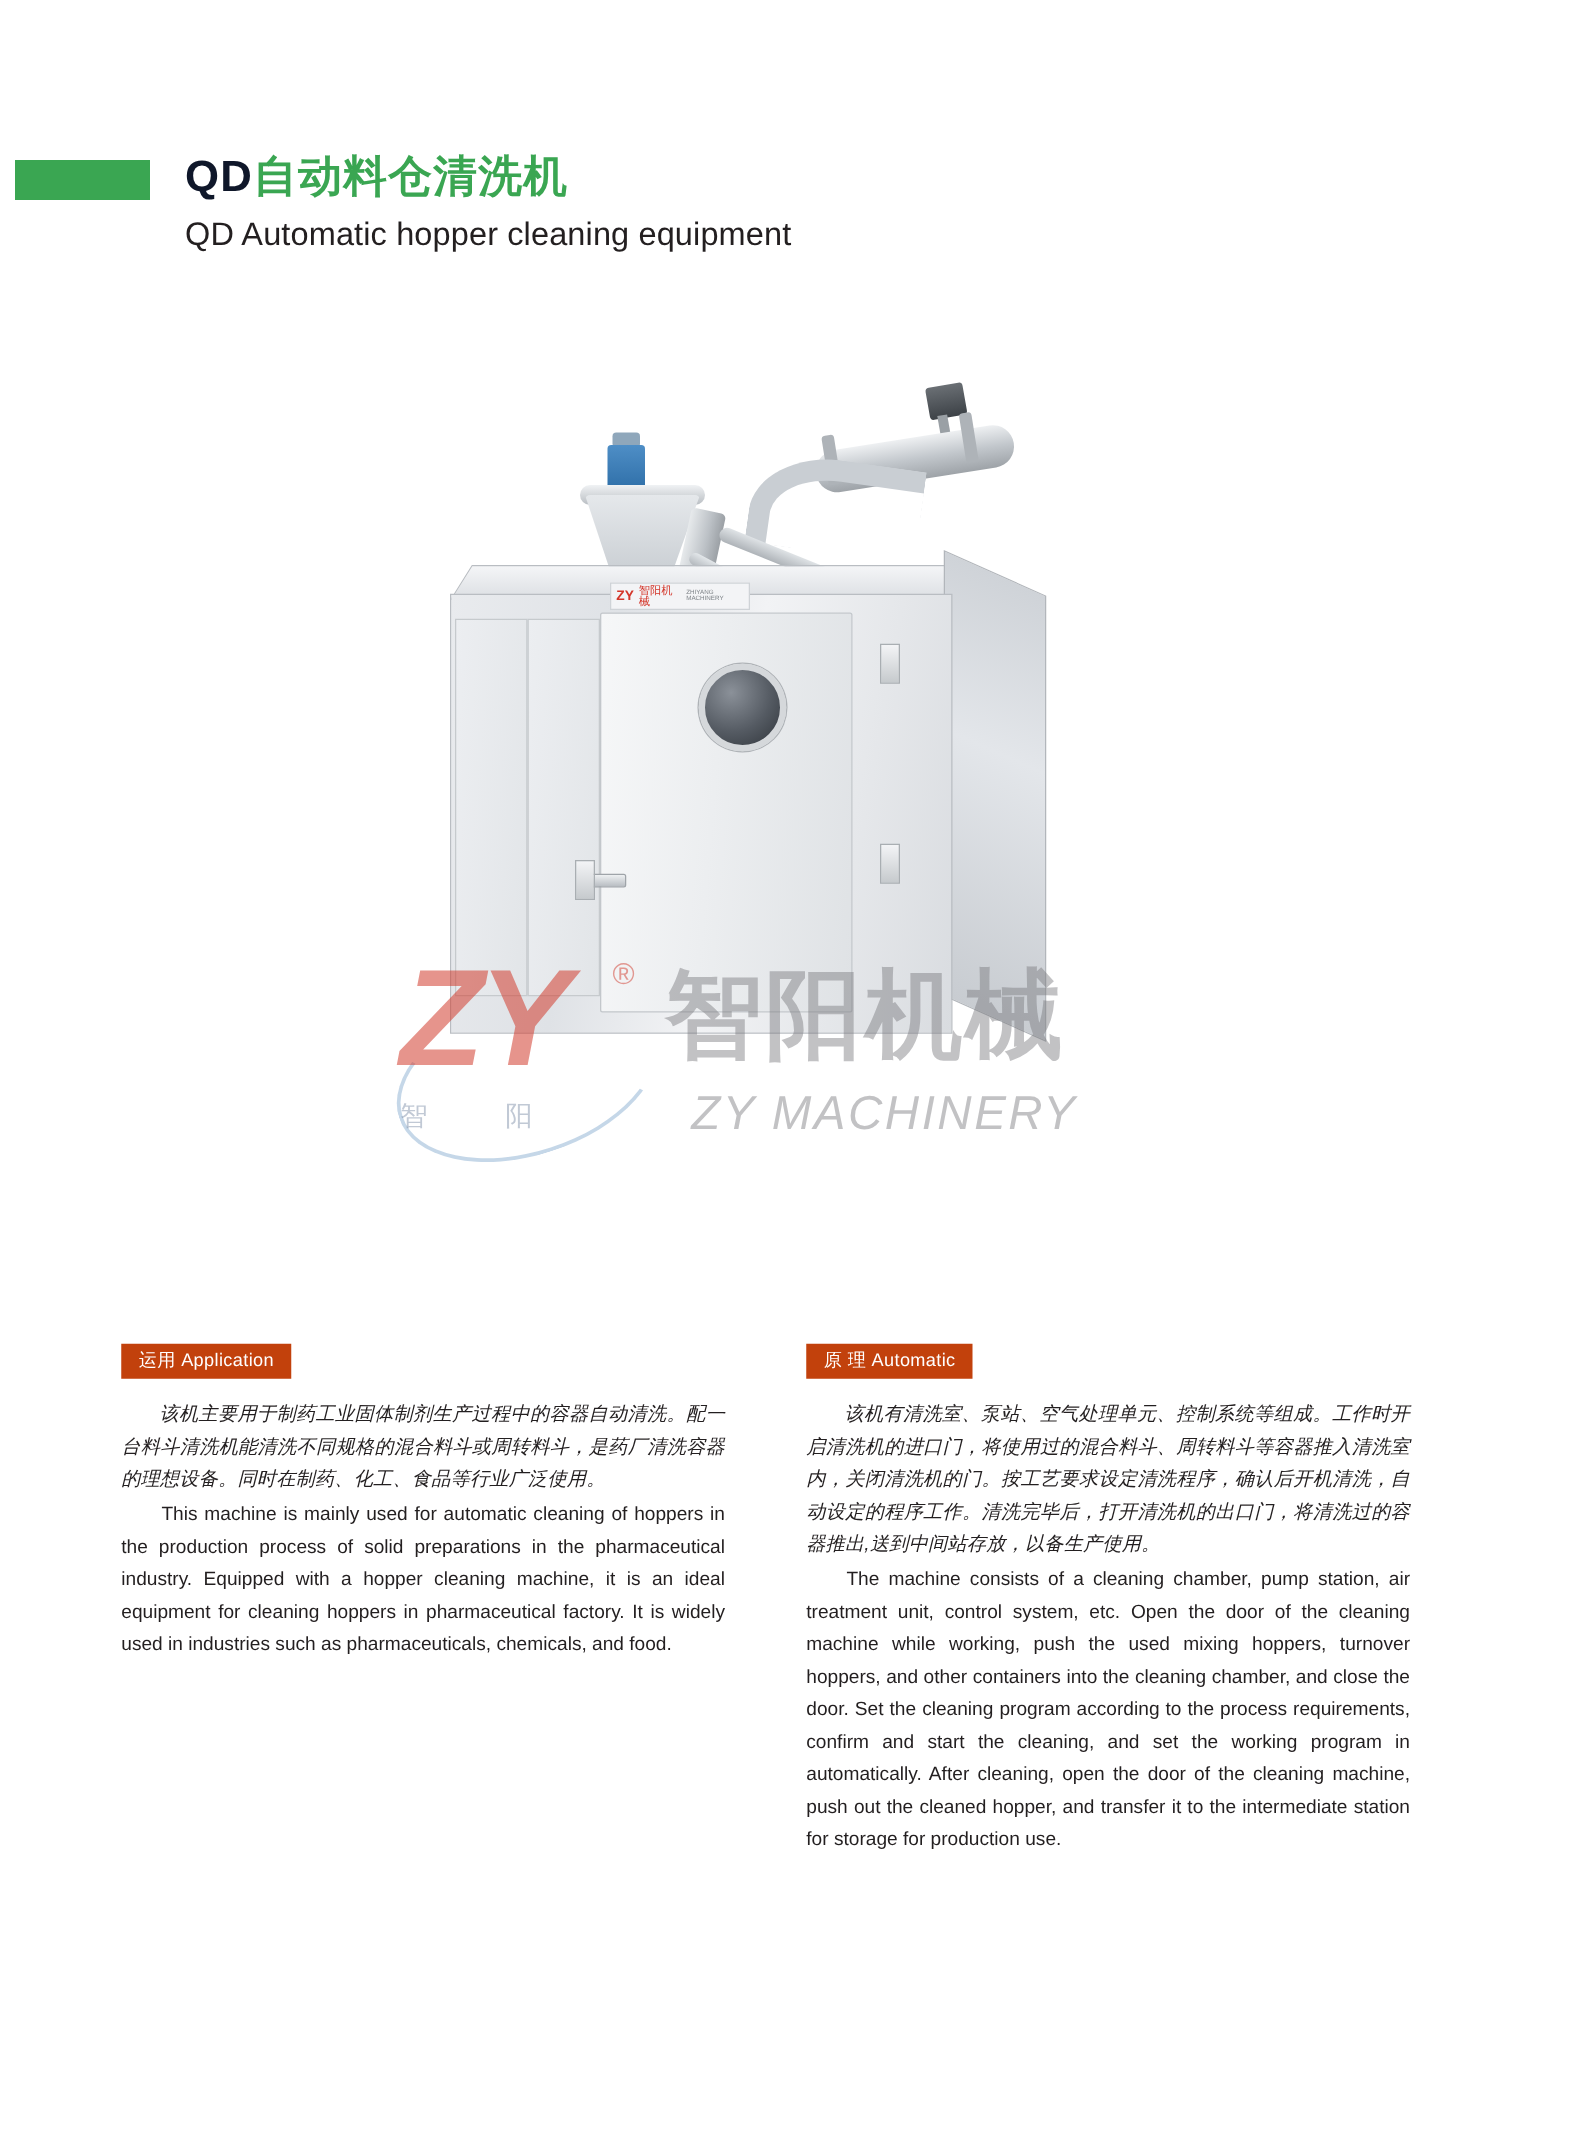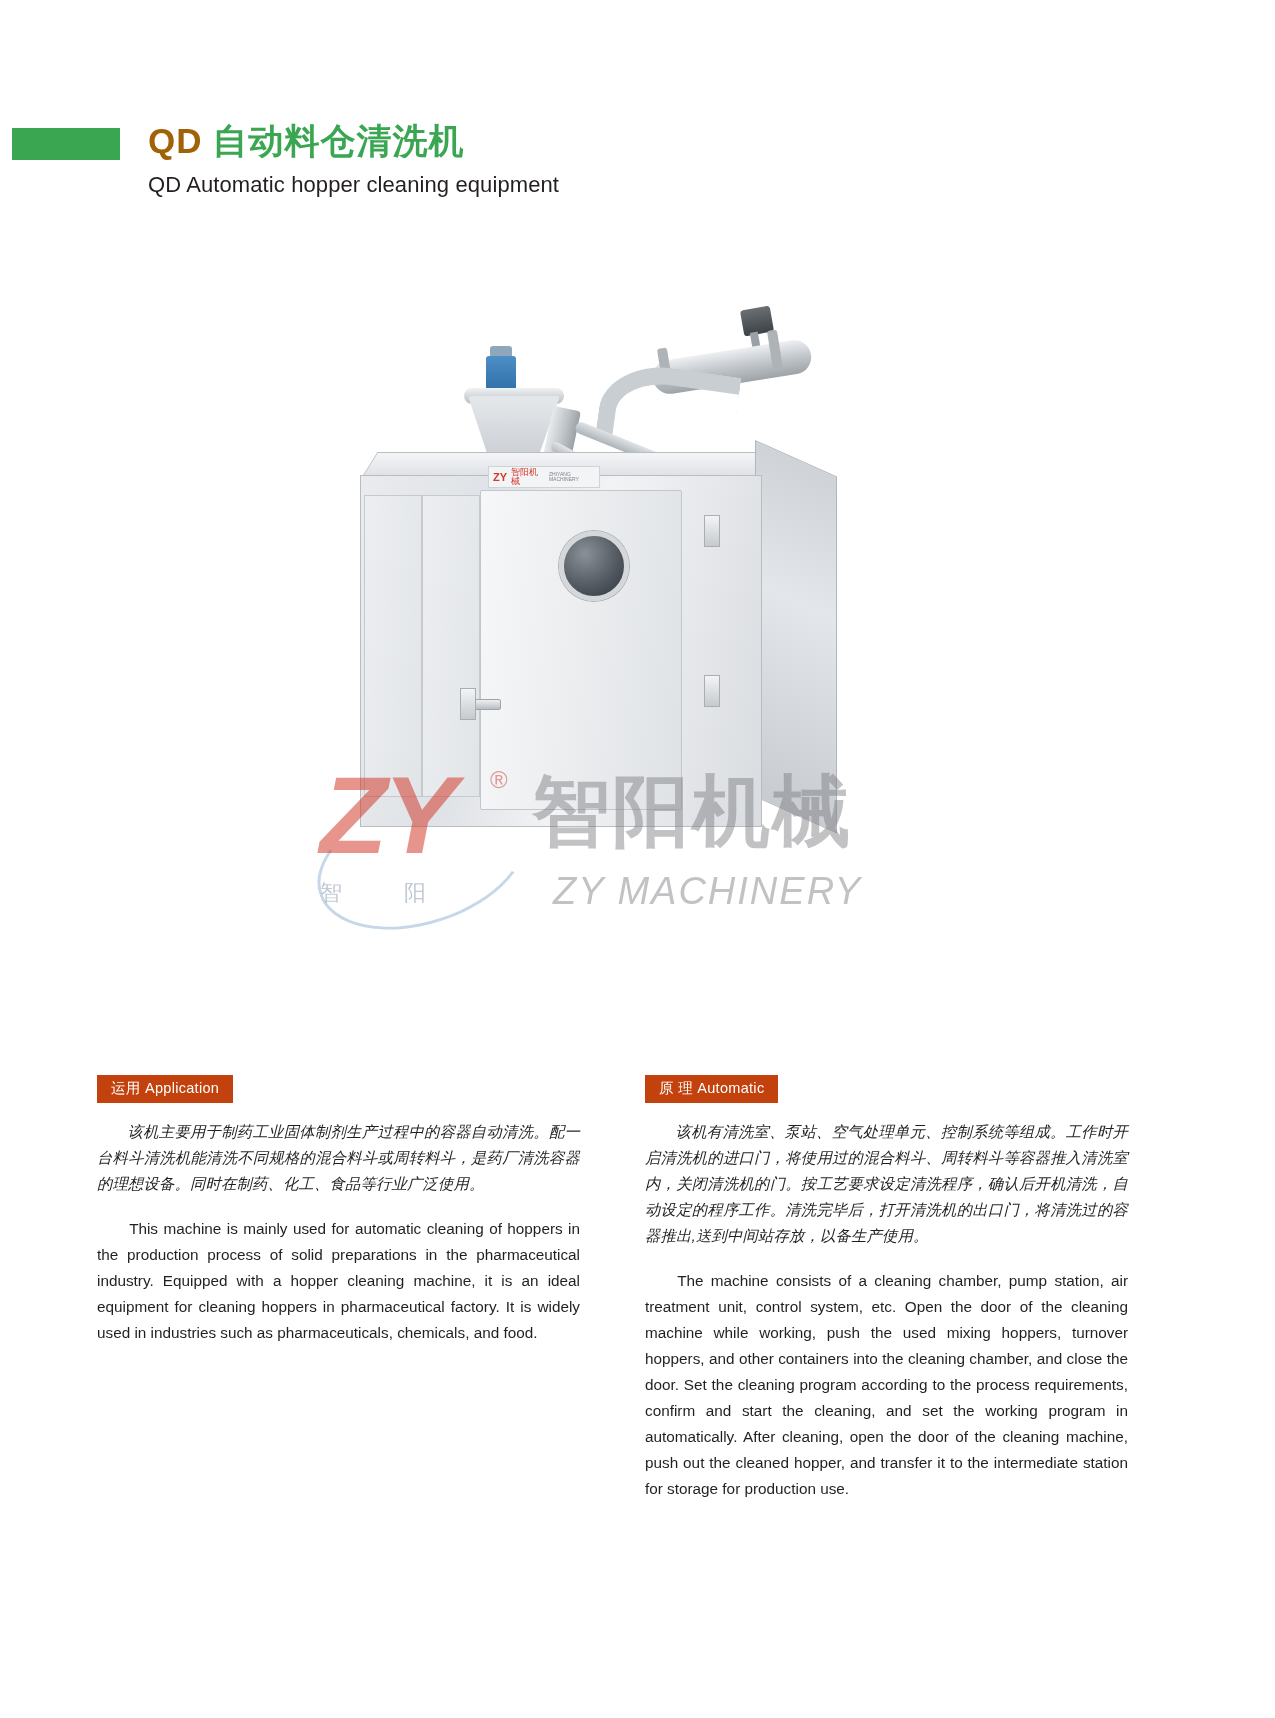--- a/index.html
+++ b/index.html
@@ -36,29 +36,29 @@
     position: absolute;
     left: 148px;
     top: 0px;
     font-size: 35px;
     font-weight: bold;
     letter-spacing: 1px;
     color: #3aa652;
     white-space: nowrap;
   }
   .title-cn .code {
-    color: #a16207;
+    color: #0f172a;
     font-weight: bold;
-    margin-right: 10px;
+    margin-right: 0;
   }
   .title-en {
     position: absolute;
     left: 148px;
     top: 54px;
-    font-size: 22px;
+    font-size: 26px;
     color: #231f20;
     letter-spacing: 0.1px;
     white-space: nowrap;
   }
 
   
   .figure {
     position: absolute;
     top: 270px;
     left: 0;
@@ -410,21 +410,21 @@
     text-justify: inter-word;
     color: #231f20;
   }
   .para.cn {
     text-indent: 2em;
     letter-spacing: 0.2px;
     font-style: italic;
   }
   .para.en {
     text-indent: 2.1em;
-    margin-top: 19px;
+    margin-top: 2px;
   }
   .tag-gap { height: 16px; }
 </style>
 </head>
 <body>
 
 <div class="header">
   <div class="green-bar"></div>
   <div class="title-cn">
     <span class="code">QD</span><span>自动料仓清洗机</span>

